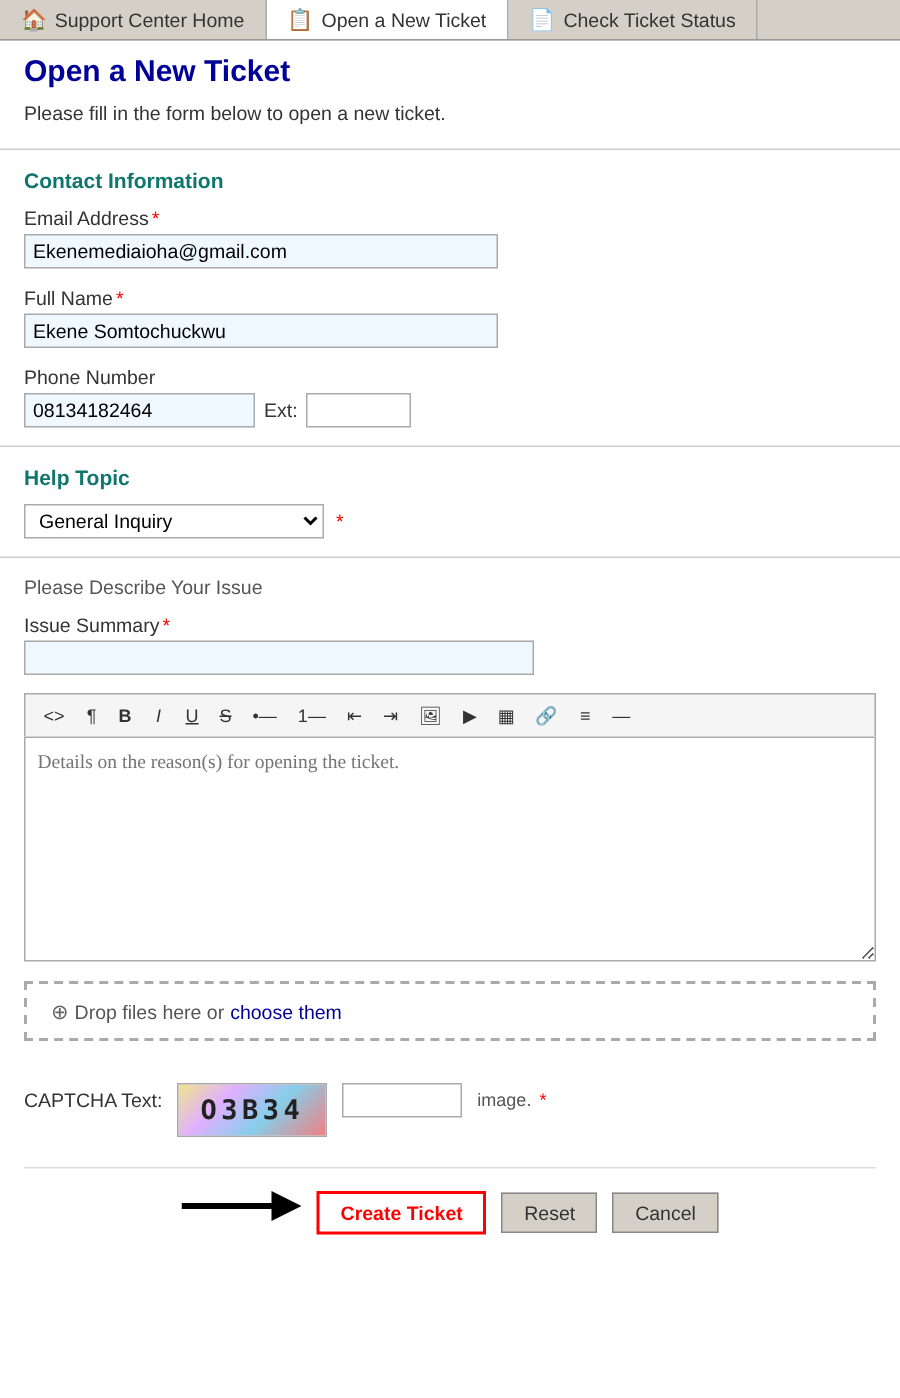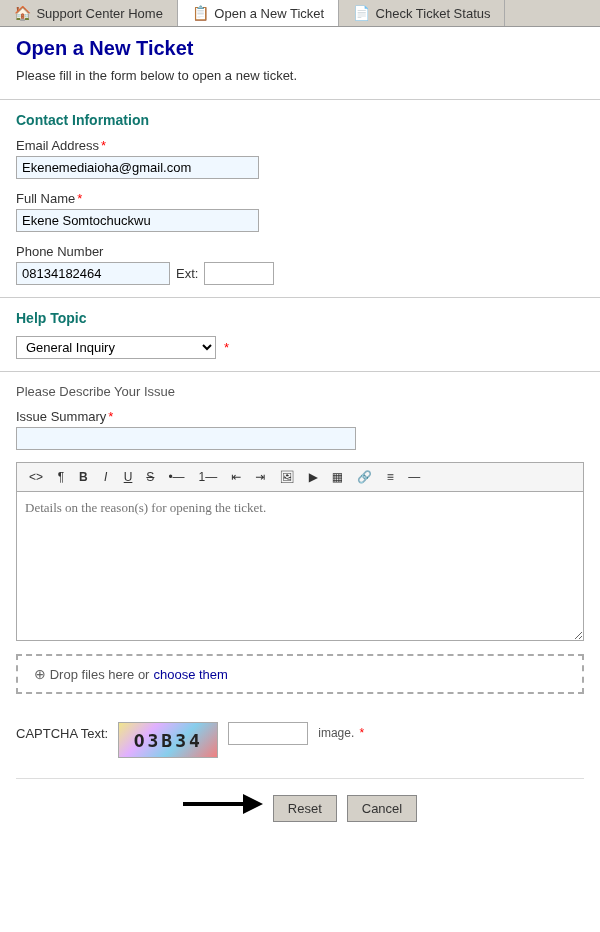--- a/index.html
+++ b/index.html
@@ -73,21 +73,21 @@
       margin-bottom: 3px;
       color: #333;
     }
 
     .required-star {
       color: red;
       margin-left: 2px;
     }
 
     .form-input {
-      width: 243px;
+      width: 316px;
       padding: 3px 5px;
       border: 1px solid #aaa;
       font-size: 13px;
       background: #f0f8ff;
     }
 
     .phone-row {
       display: flex;
       align-items: center;
       gap: 6px;
@@ -422,17 +422,18 @@
     </span>
   </div>
 
   <div class="action-row">
     <span class="arrow-icon">
       <svg width="80" height="30" viewBox="0 0 80 30">
         <line x1="0" y1="15" x2="65" y2="15" stroke="#000" stroke-width="4"></line>
         <polygon points="60,5 80,15 60,25" fill="#000"></polygon>
       </svg>
     </span>
+    <button class="btn-create">Create Ticket</button>
     <button class="btn-reset">Reset</button>
     <button class="btn-cancel">Cancel</button>
   </div>
 
 </div>
 
 </body></html>

